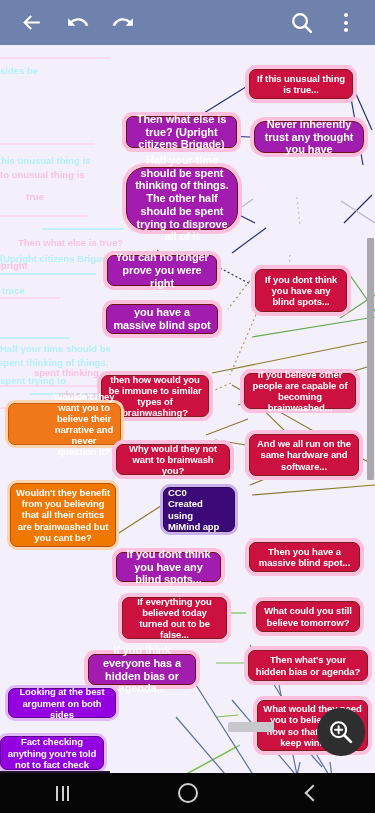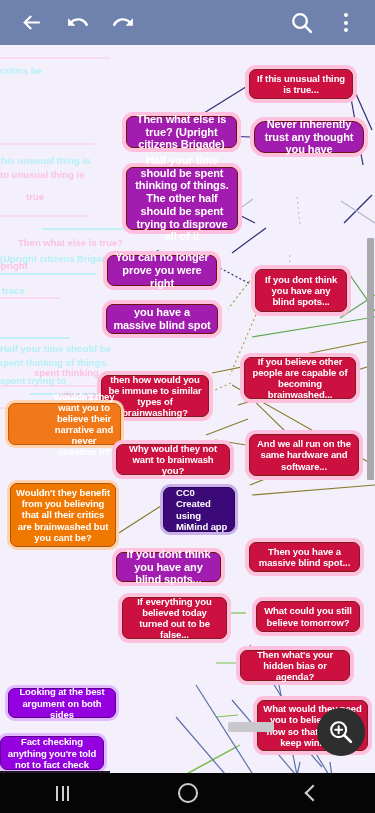--- a/index.html
+++ b/index.html
@@ -253,66 +253,67 @@
     <div class="g-bar" style="left:0;top:252px;width:60px;"></div>
     <div class="g-bar cy" style="left:0;top:292px;width:70px;"></div>
     <div class="ghost g-cyan" style="left:0px;top:298px;">Half your time should be</div>
     <div class="ghost g-cyan" style="left:-2px;top:312px;">spent thinking of things.</div>
     <div class="ghost g-pink" style="left:34px;top:322px;">spent thinking</div>
     <div class="ghost g-cyan" style="left:0px;top:330px;">spent trying to</div>
     <div class="g-bar" style="left:0;top:340px;width:120px;"></div>
     <div class="g-bar cy" style="left:30px;top:348px;width:95px;"></div>
     <div class="ghost g-pink" style="left:58px;top:344px;">when you</div>
     <div class="g-bar" style="left:0;top:362px;width:82px;"></div>
-    <div class="ghost g-cyan" style="left:0;top:20px;">critics be</div>
+    <div class="ghost g-cyan" style="left:0;top:20px;">sides be</div>
     <div class="g-bar" style="left:0;top:12px;width:110px;"></div>
   </div>
 
   <div class="node n-crimson" style="left:249px;top:24px;width:104px;height:30px;">If this unusual thing is true...</div>
 
   <div class="node n-brick" style="left:126px;top:71px;width:111px;height:32px;">Then what else is true? (Upright citizens Brigade)</div>
 
   <div class="node n-brick" style="left:254px;top:76px;width:110px;height:32px;border-radius:11px;">Never inherently trust any thought you have</div>
 
-  <div class="node n-brick" style="left:126px;top:122px;width:112px;height:63px;">Half your time should be spent thinking of things. The other half should be spent trying to disprove all of it</div>
+  <div class="node n-brick" style="left:126px;top:122px;width:112px;height:63px;border-radius:19px;">Half your time should be spent thinking of things. The other half should be spent trying to disprove all of it</div>
 
 
   <div class="node n-brick" style="left:107px;top:210px;width:110px;height:31px;">You can no longer prove you were right</div>
 
   <div class="node n-crimson" style="left:255px;top:224px;width:92px;height:43px;">If you dont think you have any blind spots...</div>
 
   <div class="node n-brick" style="left:106px;top:259px;width:112px;height:30px;">you have a massive blind spot</div>
 
 
   <div class="node n-crimson" style="left:101px;top:330px;width:108px;height:42px;">then how would you be immune to similar types of brainwashing?</div>
 
-  <div class="node n-crimson" style="left:244px;top:312px;width:112px;height:42px;">If you believe other people are capable of becoming brainwashed...</div>
+  <div class="node n-crimson" style="left:244px;top:328px;width:112px;height:36px;">If you believe other people are capable of becoming brainwashed...</div>
 
   <div class="node n-orange" style="left:8px;top:358px;width:113px;height:42px;">Wouldn't they want you to believe their narrative and never question it?</div>
 
   <div class="node n-crimson" style="left:116px;top:399px;width:114px;height:31px;">Why would they not want to brainwash you?</div>
 
   <div class="node n-crimson" style="left:249px;top:389px;width:110px;height:42px;">And we all run on the same hardware and software...</div>
 
   <div class="node n-orange-deep" style="left:10px;top:438px;width:106px;height:64px;">Wouldn't they benefit from you believing that all their critics are brainwashed but you cant be?</div>
 
-  <div class="node n-violet left" style="left:163px;top:442px;width:72px;height:45px;padding-left:12px;white-space:pre-line;">CC0
+  <div class="node n-violet left" style="left:163px;top:442px;width:72px;height:45px;padding-left:4px;white-space:pre-line;">CC0
 Created using
 MiMind app</div>
 
   <div class="node n-brick" style="left:116px;top:507px;width:105px;height:30px;">If you dont think you have any blind spots...</div>
 
   <div class="node n-crimson" style="left:249px;top:497px;width:111px;height:30px;">Then you have a massive blind spot...</div>
 
   <div class="node n-crimson" style="left:122px;top:552px;width:105px;height:42px;">If everything you believed today turned out to be false...</div>
 
   <div class="node n-crimson" style="left:256px;top:556px;width:104px;height:31px;">What could you still believe tomorrow?</div>
 
-
-  <div class="node n-crimson" style="left:240px;top:605px;width:110px;height:31px;">Then what's your hidden bias or agenda?</div>
+  <div class="node n-brick" style="left:88px;top:609px;width:108px;height:31px;">If you think everyone has a hidden bias or agenda...</div>
+
+  <div class="node n-crimson" style="left:248px;top:605px;width:120px;height:31px;">Then what's your hidden bias or agenda?</div>
 
   <div class="node n-purple" style="left:8px;top:643px;width:108px;height:30px;">Looking at the best argument on both sides</div>
 
   <div class="node n-crimson" style="left:257px;top:655px;width:111px;height:51px;">What would they need you to believe right now so that they can keep winning?</div>
 
   <div class="node n-purple" style="left:0px;top:691px;width:104px;height:34px;">Fact checking anything you're told not to fact check</div>
 
   <div class="vscroll"></div>
 
   <div class="graybar"></div>

